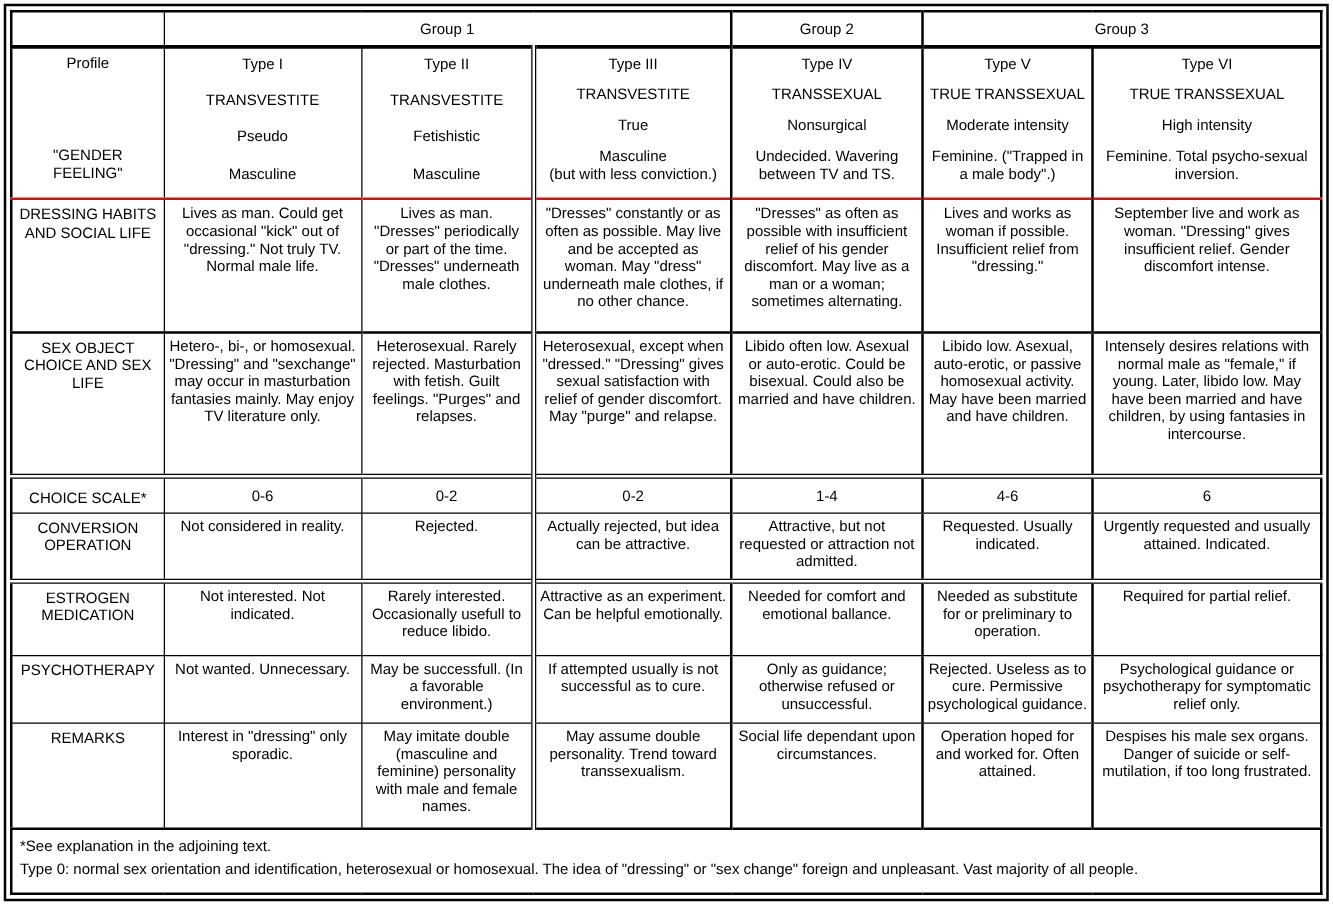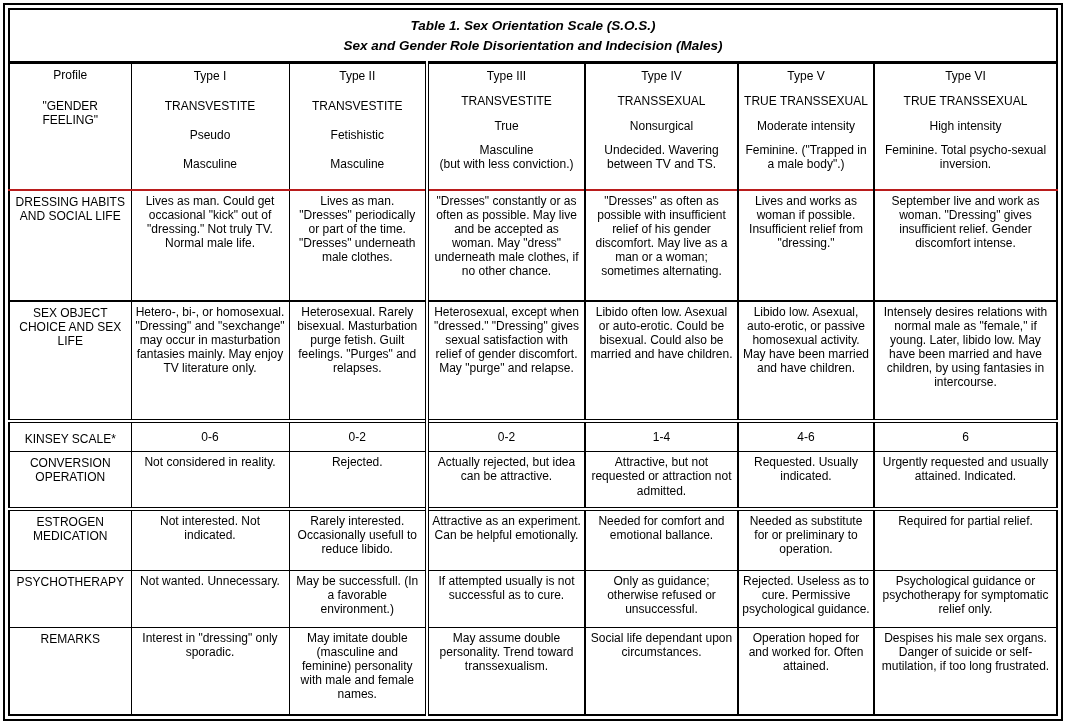--- a/index.html
+++ b/index.html
@@ -63,21 +63,21 @@
   
   td.pcell { padding: 5px 3px 3px 3px; }
   .stack {
     display: flex; flex-direction: column;
     justify-content: space-between; align-items: center;
     height: 102px; width: 100%;
   }
   .stack > div { width: 100%; }
   .plabel {
     display: flex; flex-direction: column;
-    justify-content: flex-start; gap: 17px;
+    justify-content: space-between; gap: 17px;
     height: 102px; width: 100%;
   }
   
   td.foot {
     text-align: left; vertical-align: top;
     padding: 4px 6px; font-size: 12px; line-height: 1.5;
   }
   td.lbl { padding-top: 4px; }
 </style>
 </head>
@@ -89,27 +89,27 @@
       <col style="width:122px">
       <col style="width:158px">
       <col style="width:138px">
       <col style="width:158px">
       <col style="width:153px">
       <col style="width:136px">
       <col>
     </colgroup>
 
     <tbody>
-        <tr class="r-title">
-      <td colspan="7" class="title-cell">
-        <div>Table 1. Sex Orientation Scale (S.O.S.)</div>
-        <div>Sex and Gender Role Disorientation and Indecision (Males)</div>
-      </td>
-    </tr>
-
+
+    <tr class="r-group">
+      <td class="lbl"></td>
+      <td colspan="3">Group 1</td>
+      <td class="bl-2">Group 2</td>
+      <td colspan="2" class="bl-2">Group 3</td>
+    </tr>
 
     <tr class="r-profile">
       <td class="pcell lbl">
         <div class="plabel">
           <div>Profile</div>
           <div>"GENDER FEELING"</div>
         </div>
       </td>
       <td class="pcell">
         <div class="stack">
@@ -170,29 +170,29 @@
       <td>Lives as man. "Dresses" periodically or part of the time. "Dresses" underneath male clothes.</td>
       <td class="bl-dbl">"Dresses" constantly or as often as possible. May live and be accepted as woman. May "dress" underneath male clothes, if no other chance.</td>
       <td class="bl-2">"Dresses" as often as possible with insufficient relief of his gender discomfort. May live as a man or a woman; sometimes alternating.</td>
       <td class="bl-2">Lives and works as woman if possible. Insufficient relief from "dressing."</td>
       <td class="bl-2">September live and work as woman. "Dressing" gives insufficient relief. Gender discomfort intense.</td>
     </tr>
 
     <tr class="r-sexobj">
       <td class="lbl">SEX OBJECT CHOICE AND SEX LIFE</td>
       <td>Hetero-, bi-, or homosexual. "Dressing" and "sexchange" may occur in masturbation fantasies mainly. May enjoy TV literature only.</td>
-      <td>Heterosexual. Rarely bisexual. Masturbation purge fetish. Guilt feelings. "Purges" and relapses.</td>
+      <td>Heterosexual. Rarely rejected. Masturbation with fetish. Guilt feelings. "Purges" and relapses.</td>
       <td class="bl-dbl">Heterosexual, except when "dressed." "Dressing" gives sexual satisfaction with relief of gender discomfort. May "purge" and relapse.</td>
       <td class="bl-2">Libido often low. Asexual or auto-erotic. Could be bisexual. Could also be married and have children.</td>
       <td class="bl-2">Libido low. Asexual, auto-erotic, or passive homosexual activity. May have been married and have children.</td>
       <td class="bl-2">Intensely desires relations with normal male as "female," if young. Later, libido low. May have been married and have children, by using fantasies in intercourse.</td>
     </tr>
 
     <tr class="r-kinsey">
-      <td class="lbl">KINSEY SCALE*</td>
+      <td class="lbl">CHOICE SCALE*</td>
       <td>0-6</td>
       <td>0-2</td>
       <td class="bl-dbl">0-2</td>
       <td class="bl-2">1-4</td>
       <td class="bl-2">4-6</td>
       <td class="bl-2">6</td>
     </tr>
 
     <tr class="r-conv">
       <td class="lbl">CONVERSION OPERATION</td>
@@ -227,15 +227,21 @@
     <tr class="r-remarks">
       <td class="lbl">REMARKS</td>
       <td>Interest in "dressing" only sporadic.</td>
       <td>May imitate double (masculine and feminine) personality with male and female names.</td>
       <td class="bl-dbl">May assume double personality. Trend toward transsexualism.</td>
       <td class="bl-2">Social life dependant upon circumstances.</td>
       <td class="bl-2">Operation hoped for and worked for. Often attained.</td>
       <td class="bl-2">Despises his male sex organs. Danger of suicide or self-mutilation, if too long frustrated.</td>
     </tr>
 
+    <tr class="r-foot">
+      <td colspan="7" class="foot">
+        <div>*See explanation in the adjoining text.</div>
+        <div>Type 0: normal sex orientation and identification, heterosexual or homosexual. The idea of "dressing" or "sex change" foreign and unpleasant. Vast majority of all people.</div>
+      </td>
+    </tr>
   </tbody>
     </table>
 </div>
 
 </body></html>

